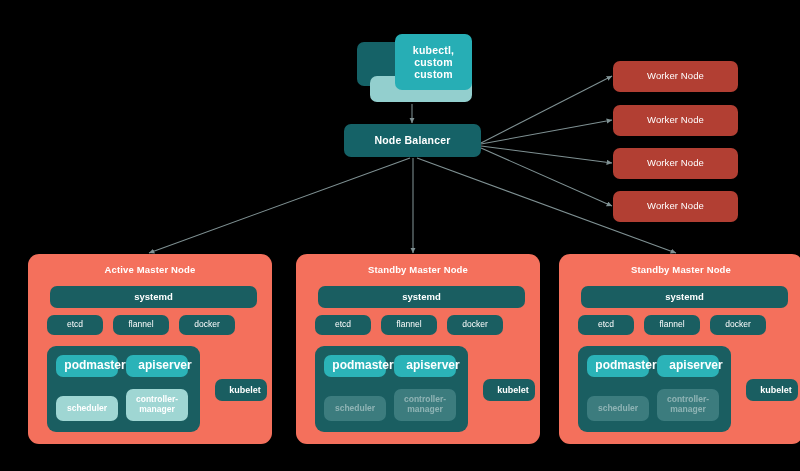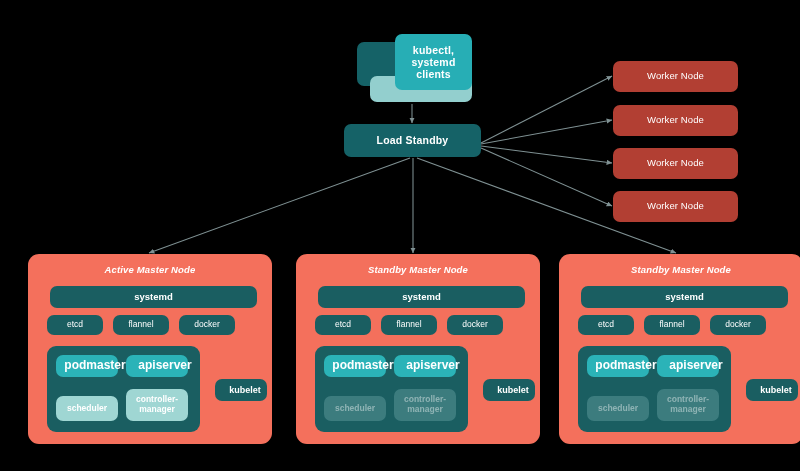--- a/index.html
+++ b/index.html
@@ -81,21 +81,20 @@
   .panel-title {
     position: absolute;
     left: 0;
     right: 0;
     top: 10px;
     text-align: center;
     color: #ffffff;
     font-size: 9.5px;
     font-weight: bold;
     letter-spacing: .15px;
-    font-style: italic;
   }
 
   .systemd {
     background: #1a5e61;
     font-size: 9.5px;
     font-weight: bold;
   }
   .svc {
     background: #1a5e61;
     font-size: 8.5px;
@@ -203,26 +202,26 @@
       <path d="M602,377 L602,396" marker-end="url(#ahWhite)"></path>
       <path d="M602,377 L671,387" marker-end="url(#ahWhite)"></path>
     </g>
   </svg>
 
   <div class="box client-back" style="left:343px; top:42px; width:58px; height:44px;"></div>
   <div class="box client-bottom" style="left:356px; top:76px; width:102px; height:26px;"></div>
   <div class="box client-front" style="left:381px; top:34px; width:77px; height:56px;">
     <div>
       <div>kubectl,</div>
-      <div>systemd clients</div>
+      <div>custom custom</div>
     </div>
   </div>
 
   <div class="box lb" style="left:330px; top:124px; width:137px; height:33px;">
-    <span>Load Standby</span>
+    <span>Node Balancer</span>
   </div>
 
   <div class="box worker" style="left:599px; top:61px; width:125px; height:31px;">
     <span>Worker Node</span>
   </div>
   <div class="box worker" style="left:599px; top:105px; width:125px; height:31px;">
     <span>Worker Node</span>
   </div>
   <div class="box worker" style="left:599px; top:148px; width:125px; height:31px;">
     <span>Worker Node</span>

